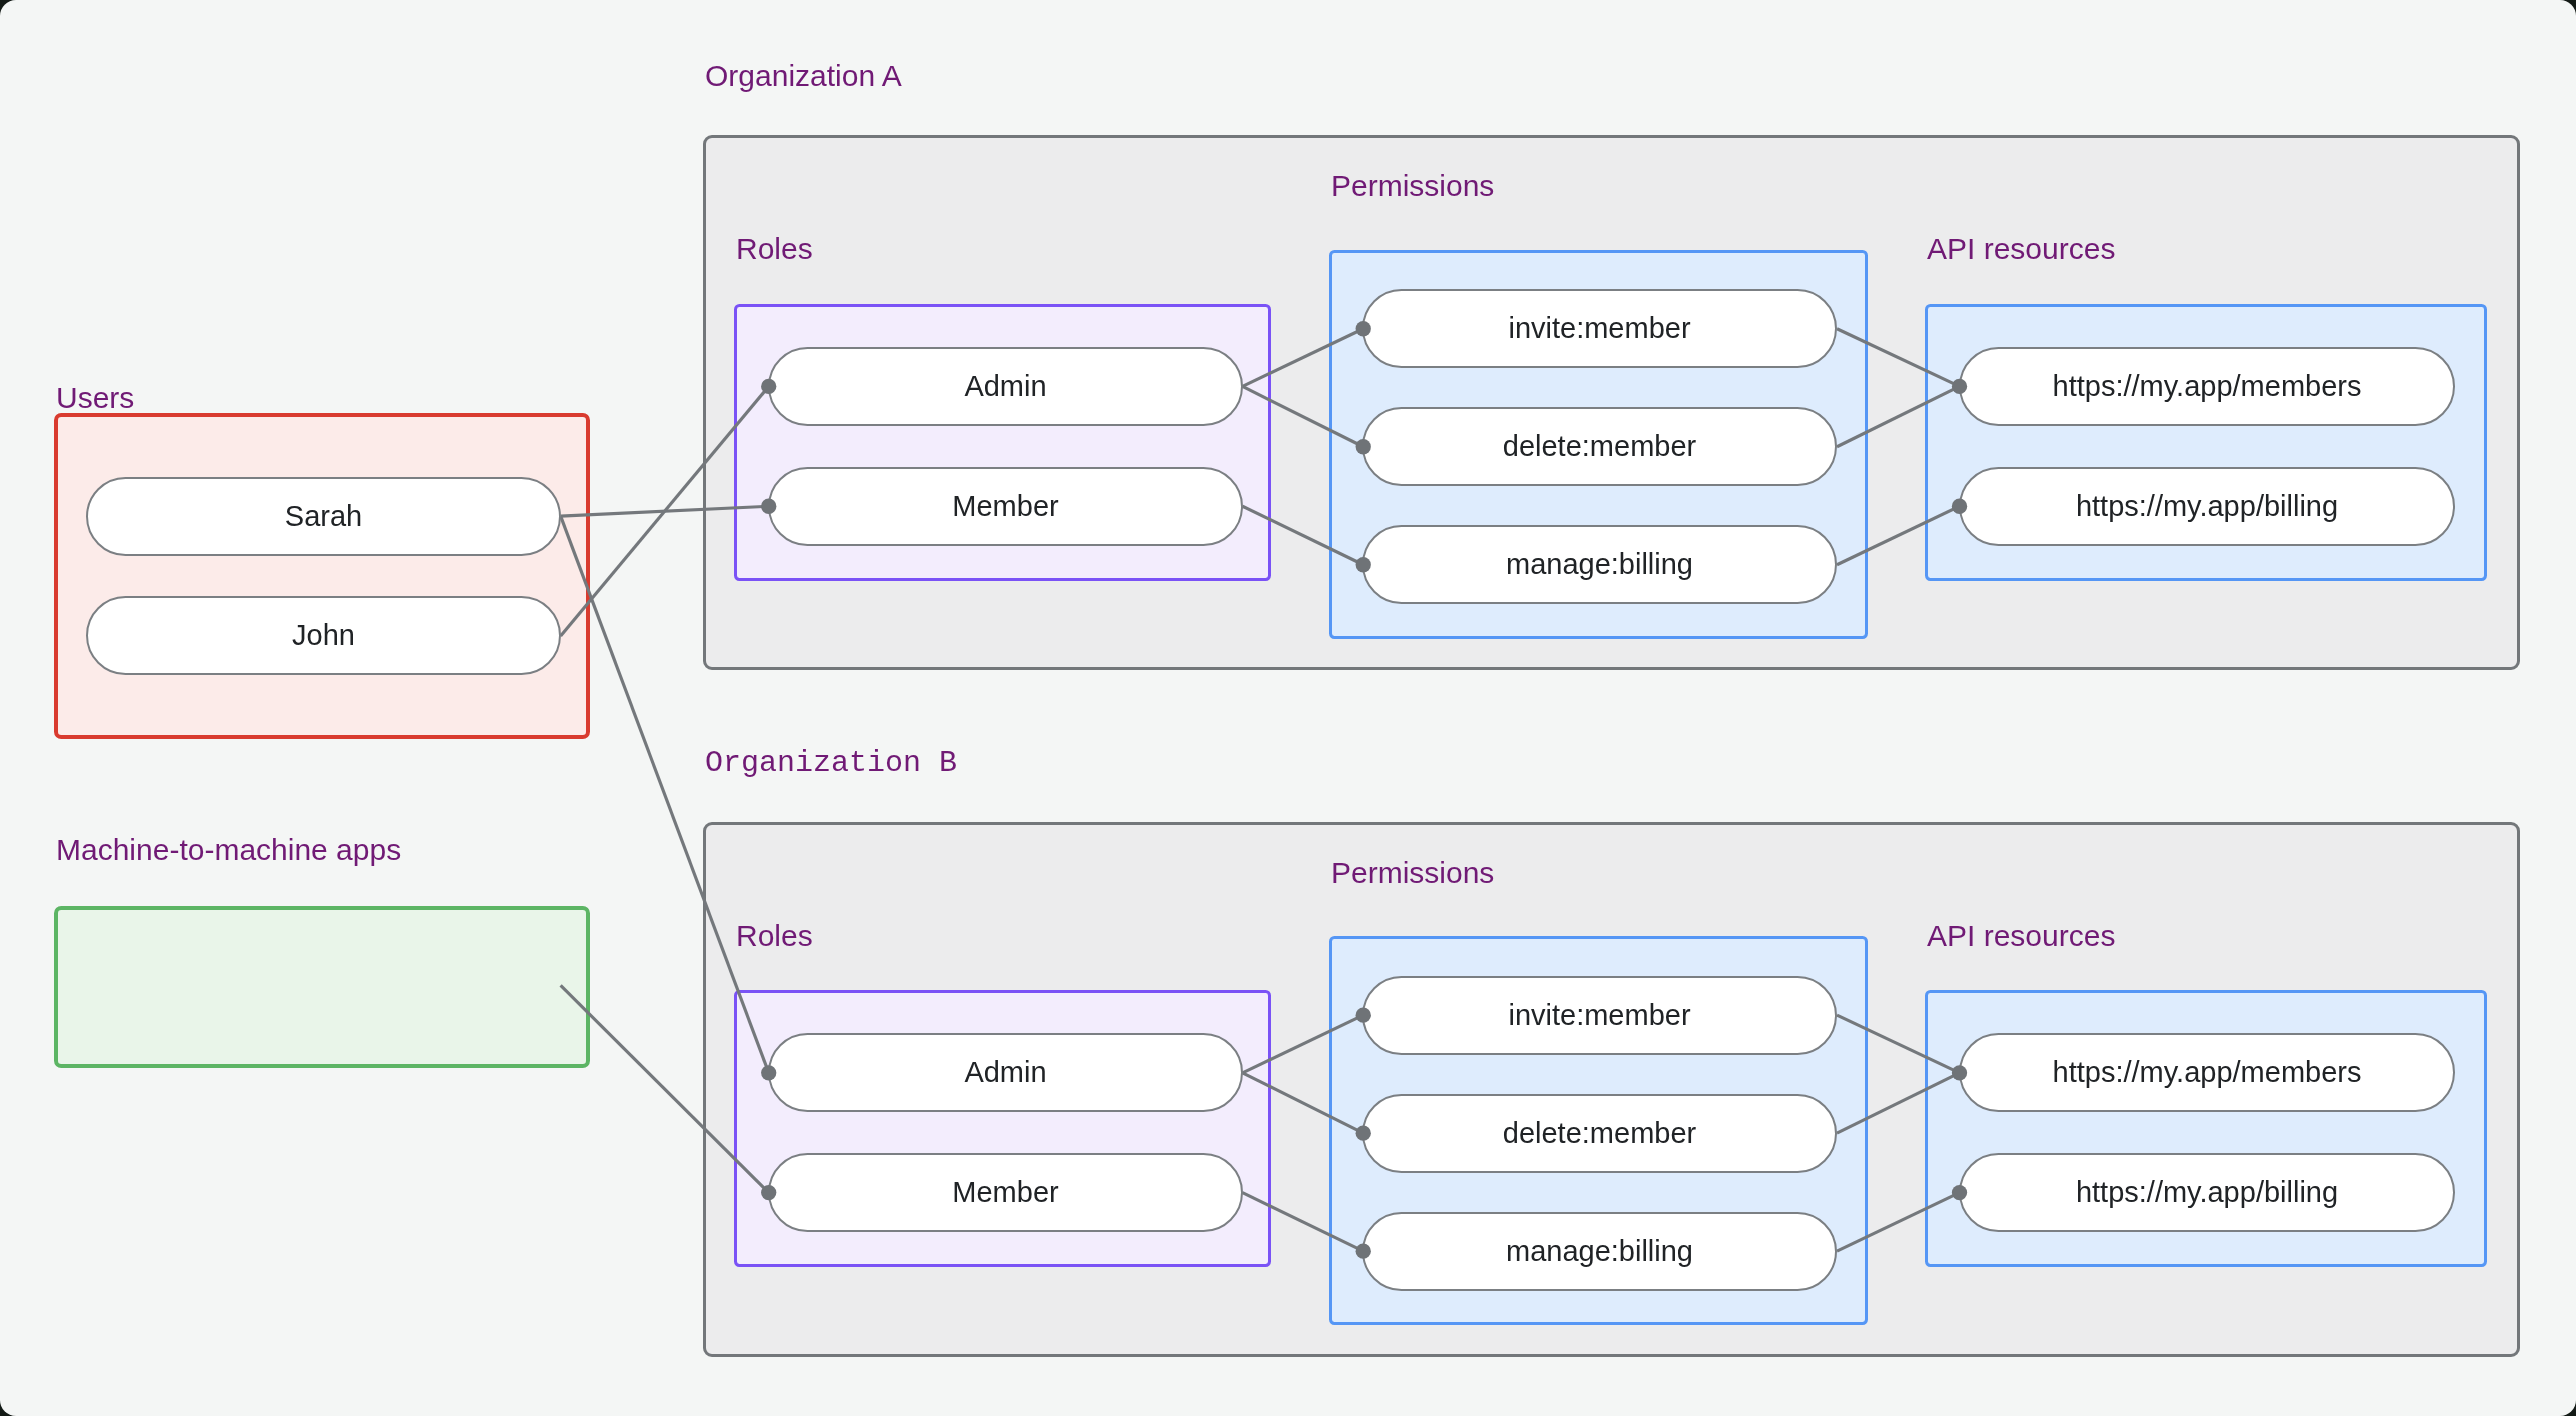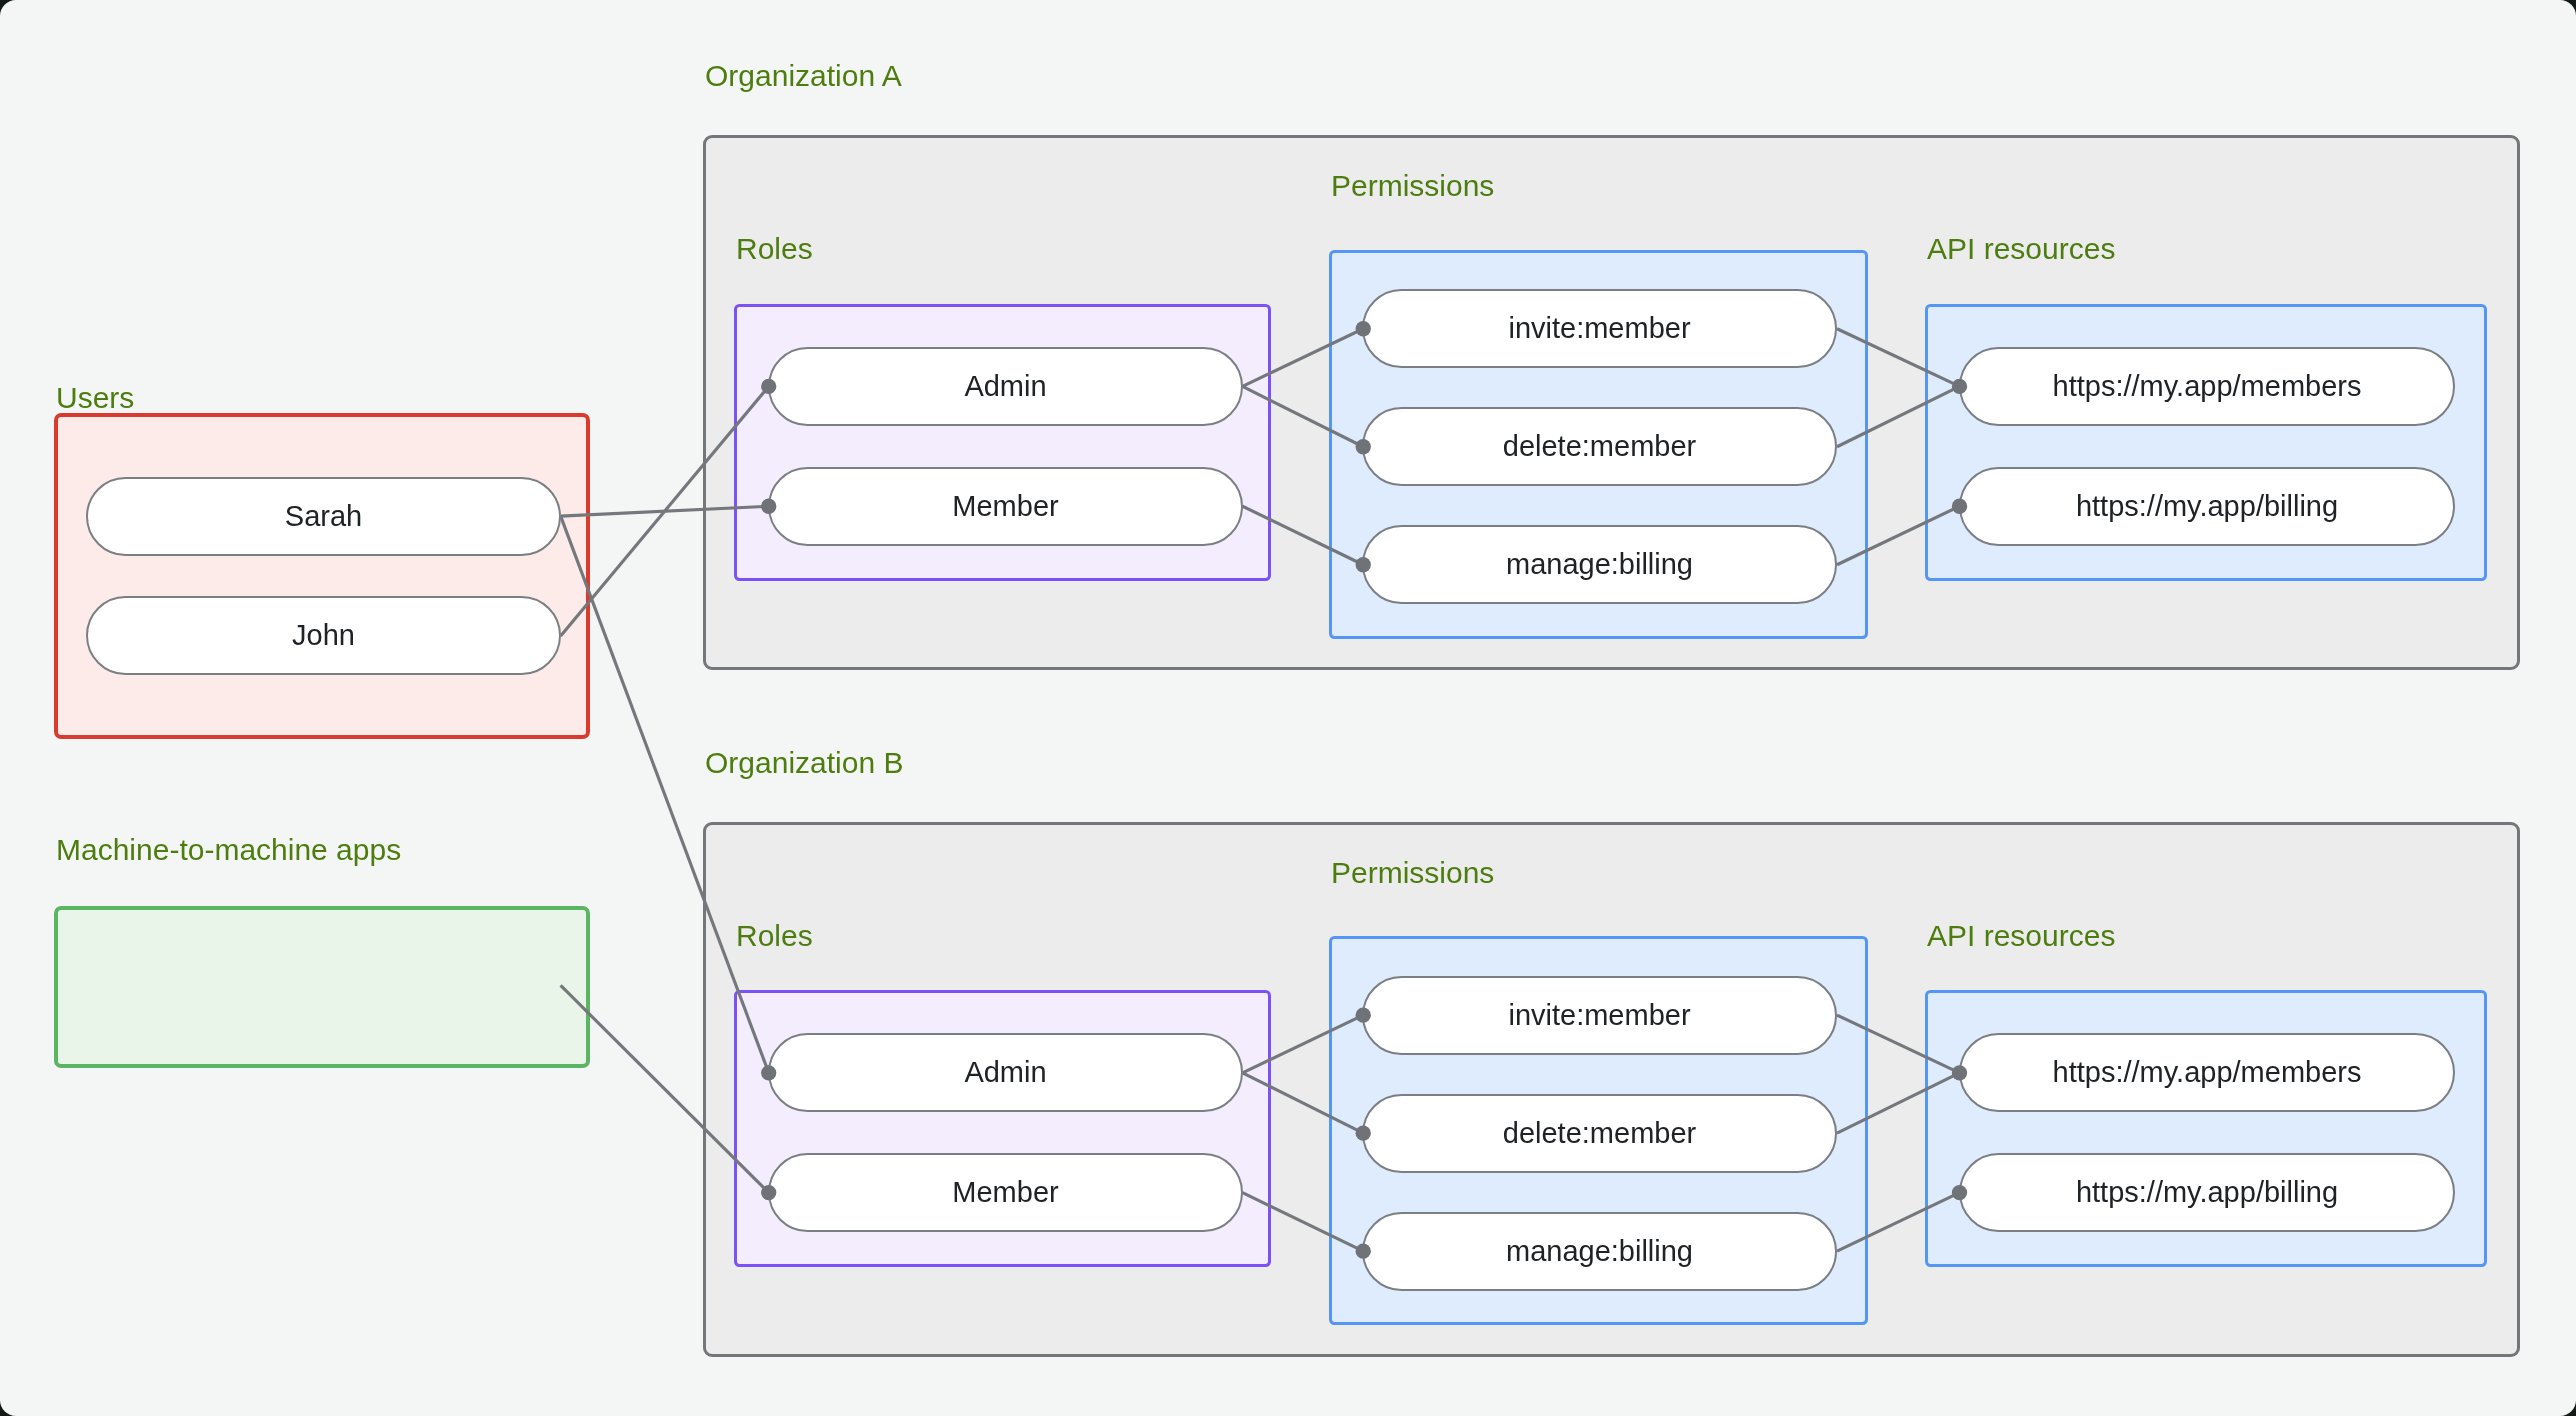--- a/index.html
+++ b/index.html
@@ -18,21 +18,21 @@
   .box.roles{border:3.6px solid #7a52f6;background:#f3edfd;border-radius:5.4px;}
   .box.perms{border:3.6px solid #5596f5;background:#deecfd;border-radius:5.4px;}
   .box.api{border:3.6px solid #5596f5;background:#deecfd;border-radius:5.4px;}
   .pill{
     position:absolute;height:79px;box-sizing:border-box;
     border:2.7px solid #7b7f83;border-radius:40px;background:#ffffff;
     display:flex;align-items:center;justify-content:center;
     font-size:29px;color:#202326;z-index:3;white-space:nowrap;
   }
   .label{
-    position:absolute;font-size:30px;color:#4d7c0f;z-index:5;
+    position:absolute;font-size:30px;color:#701a75;z-index:5;
     white-space:nowrap;line-height:1.15;
   }
 </style>
 </head>
 <body>
 
 <div class="canvas">
 
   <svg class="layer lines-layer" viewBox="0 0 2859 1572">
     <g stroke="#74787c" stroke-width="3.5" fill="none">
@@ -70,21 +70,21 @@
   <div class="box api" style="left:1925px;top:990px;width:562px;height:277px;"></div>
 
   <div class="label" style="left:56px;top:335px;margin-top:46px;">Users</div>
   <div class="label" style="left:56px;top:833px;">Machine-to-machine apps</div>
 
   <div class="label" style="left:705px;top:59px;">Organization A</div>
   <div class="label" style="left:736px;top:232px;">Roles</div>
   <div class="label" style="left:1331px;top:169px;">Permissions</div>
   <div class="label" style="left:1927px;top:232px;">API resources</div>
 
-  <div class="label" style="left:705px;top:746px;">Organization B</div>
+  <div class="label" style="left:705px;top:746px;font-family:Liberation Mono, monospace;">Organization B</div>
   <div class="label" style="left:736px;top:919px;">Roles</div>
   <div class="label" style="left:1331px;top:856px;">Permissions</div>
   <div class="label" style="left:1927px;top:919px;">API resources</div>
 
   <div class="pill" style="left:86px;top:596px;width:475px;">
       <span>John</span>
     </div>
   <div class="pill" style="left:86px;top:477px;width:475px;">
       <span>Sarah</span>
     </div>

